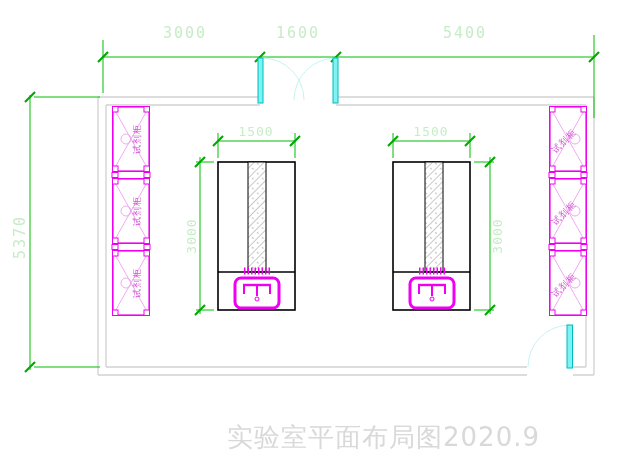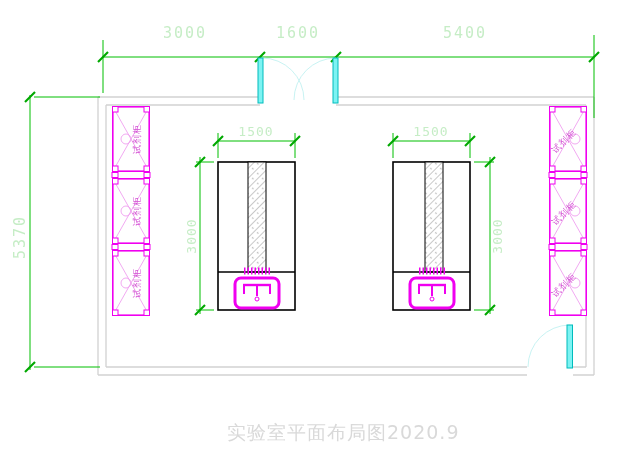--- a/index.html
+++ b/index.html
@@ -24,21 +24,21 @@
   .cab-o{fill:#ffffff;stroke:#f000f0;stroke-width:1.6;}
   .cab-x{stroke:#ef9fef;stroke-width:0.9;fill:none;}
   .cab-c{fill:#ffffff;stroke:#f000f0;stroke-width:1;}
   .cab-t{font:9px "DejaVu Sans", sans-serif;fill:#d24fd2;letter-spacing:1px;}
   
   .door{fill:#7df3f3;stroke:#00bcbc;stroke-width:1;}
   .arc{stroke:#c8f3f3;stroke-width:1;fill:none;}
   
   .title{
     position:absolute;left:227px;top:420px;
-    font-size:19px;color:#d9d9d9;letter-spacing:1px;white-space:nowrap;text-align:center;
+    font-size:26px;color:#d9d9d9;letter-spacing:1px;white-space:nowrap;text-align:center;
   }
 </style>
 </head>
 <body>
 
 <div class="canvas">
 
 <svg width="619" height="469" viewBox="0 0 619 469">
   <defs>
     <pattern id="hatch" width="7" height="7" patternUnits="userSpaceOnUse" patternTransform="rotate(45)">

